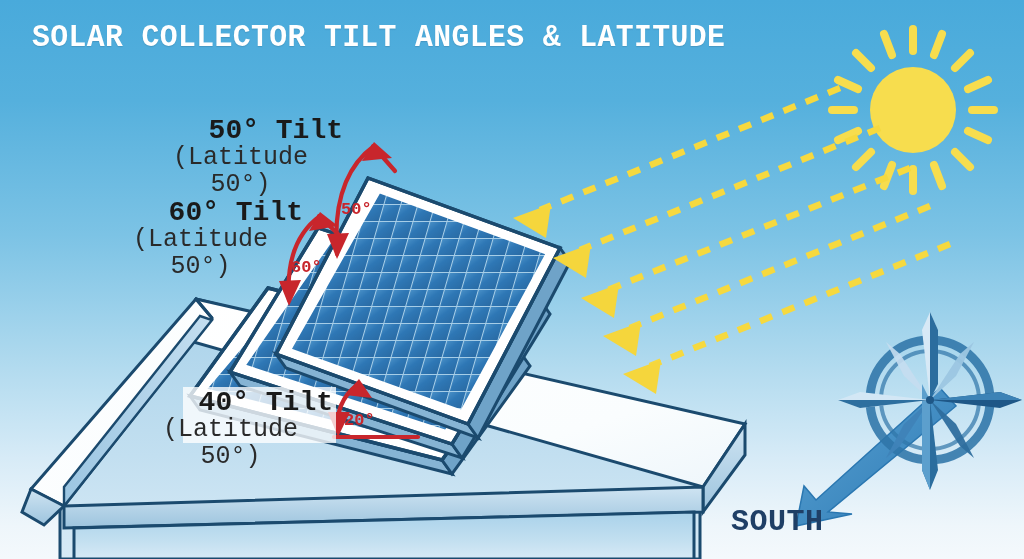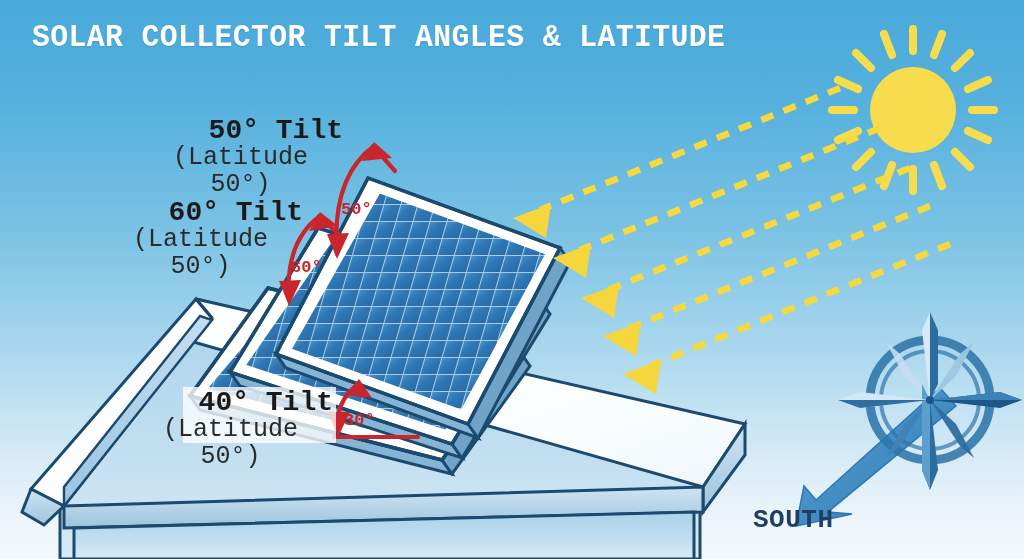--- a/index.html
+++ b/index.html
@@ -56,23 +56,23 @@
     font-weight: normal;
     color: #2a2a2a;
     text-align: center;
   }
   .angle-lab {
     font-size: 17px;
     font-weight: bold;
     color: #c8262c;
   }
   #south-label {
-    left: 753px;
+    left: 731px;
     top: 505px;
-    font-size: 26px;
+    font-size: 30px;
     font-weight: bold;
     letter-spacing: 0.5px;
     color: #1f3f66;
   }
   #label50 { left: 138px; top: 118px; width: 205px; }
   #label40 { left: 98px; top: 200px; width: 205px; }
   #label30 { left: 128px; top: 390px; width: 205px; }
   .label-stack .tilt-main { line-height: 26px; }
   .label-stack .tilt-sub  { line-height: 27px; }
   .label-stack { position: absolute; }
@@ -287,21 +287,21 @@
     <div class="tilt-sub">(Latitude 50°)</div>
   </div>
 
   <div id="label30" class="label-stack">
     <div class="tilt-main">40° Tilt</div>
     <div class="tilt-sub">(Latitude 50°)</div>
   </div>
 
   <div class="txt angle-lab" style="left:341px; top:200px;">50°</div>
   <div class="txt angle-lab" style="left:291px; top:258px;">60°</div>
-  <div class="txt angle-lab" style="left:344px; top:411px;">30°</div>
+  <div class="txt angle-lab" style="left:344px; top:411px;">20°</div>
 
   <svg style="position:absolute; left:760px; top:310px; width:264px; height:230px;" viewBox="0 0 264 230" xmlns="http://www.w3.org/2000/svg">
 
     <g>
       <polygon points="180,78 196,96 68,202 92,204 36,216 44,176 56,190" fill="url(#arrowGrad)" stroke="#2a77b1" stroke-width="1.5"></polygon>
     </g>
 
     <circle cx="170" cy="90" r="60" fill="none" stroke="#2f75a8" stroke-width="9" opacity="0.88"></circle>
     <circle cx="170" cy="90" r="49" fill="none" stroke="#2f75a8" stroke-width="4" opacity="0.7"></circle>
 

